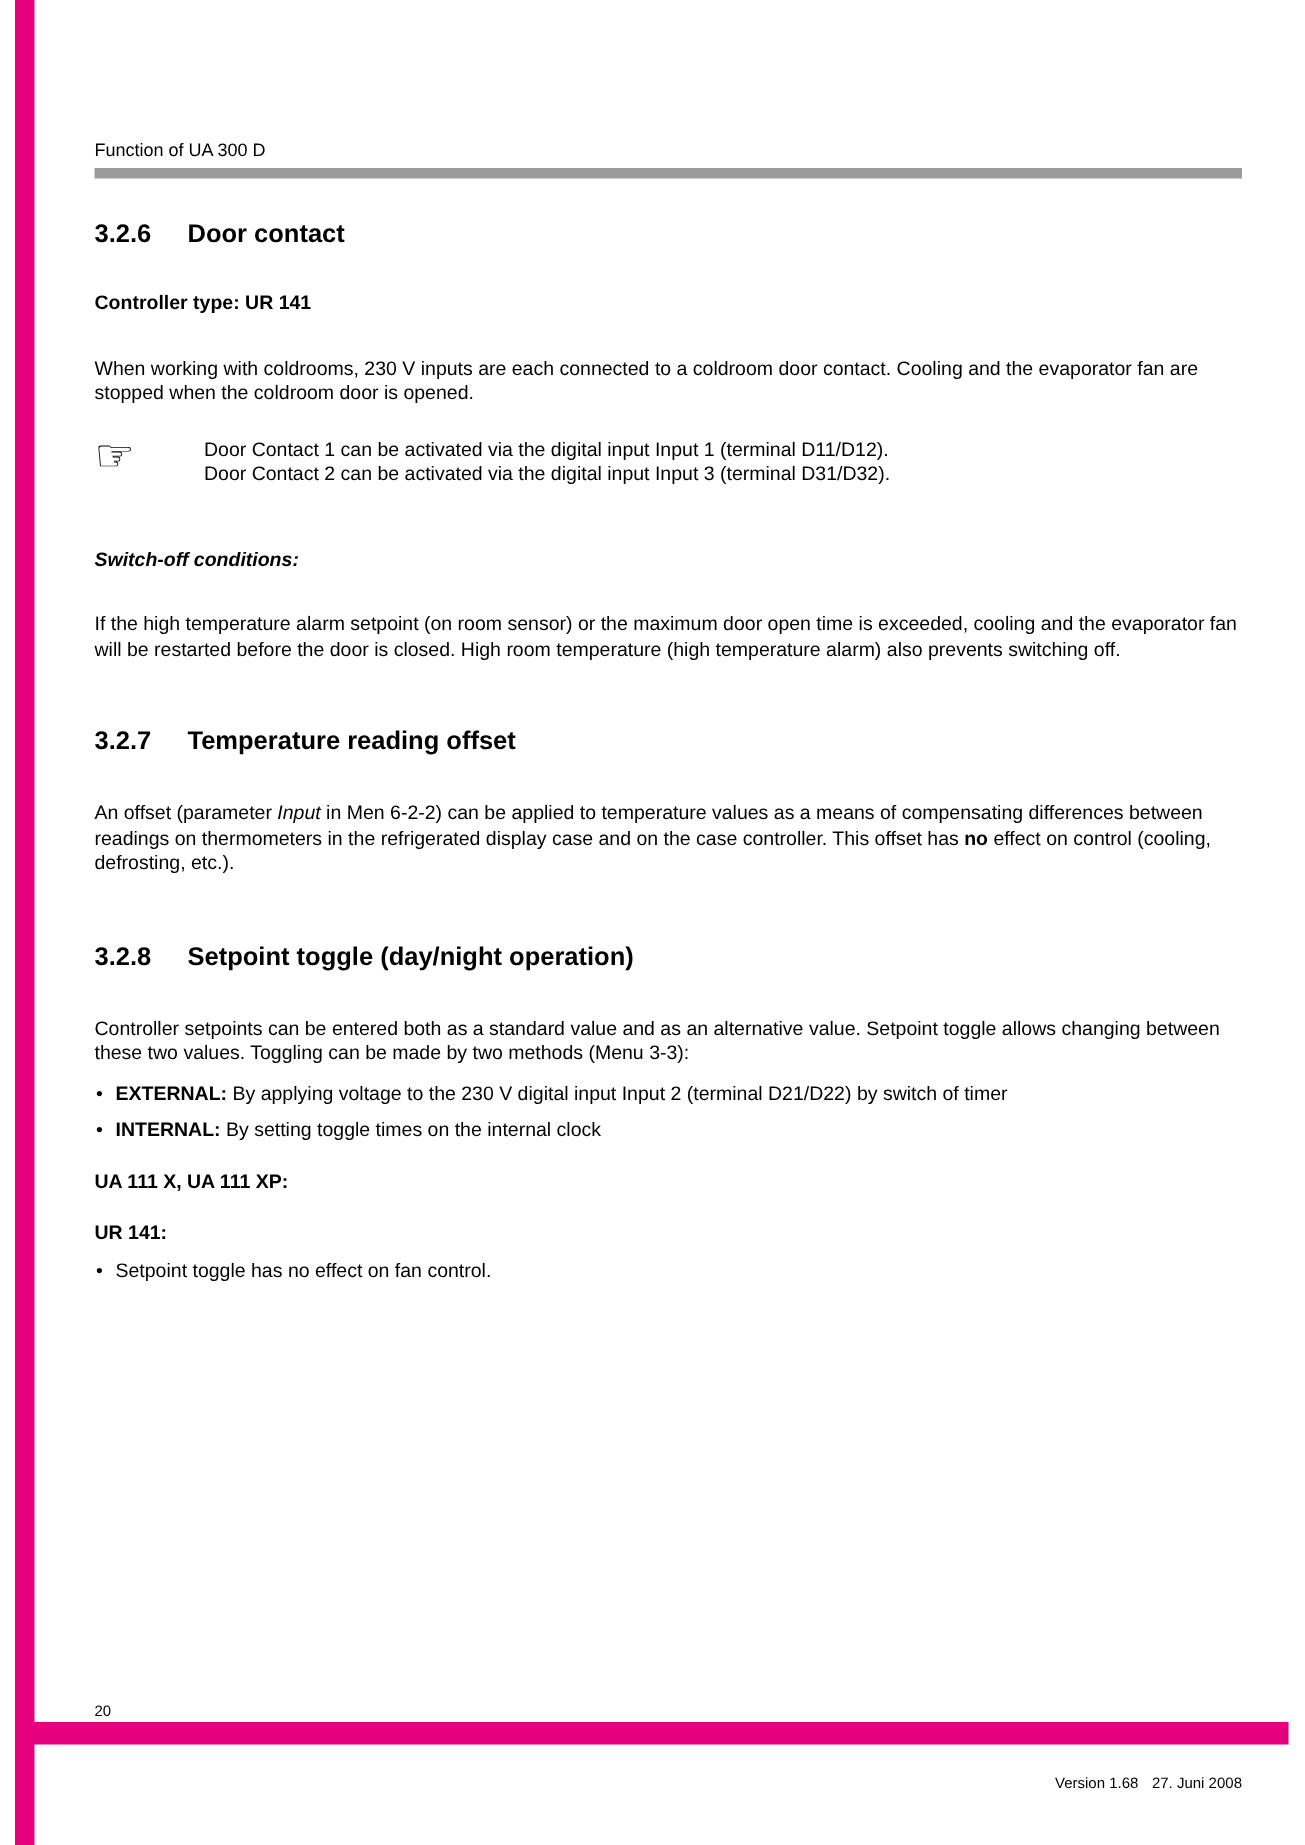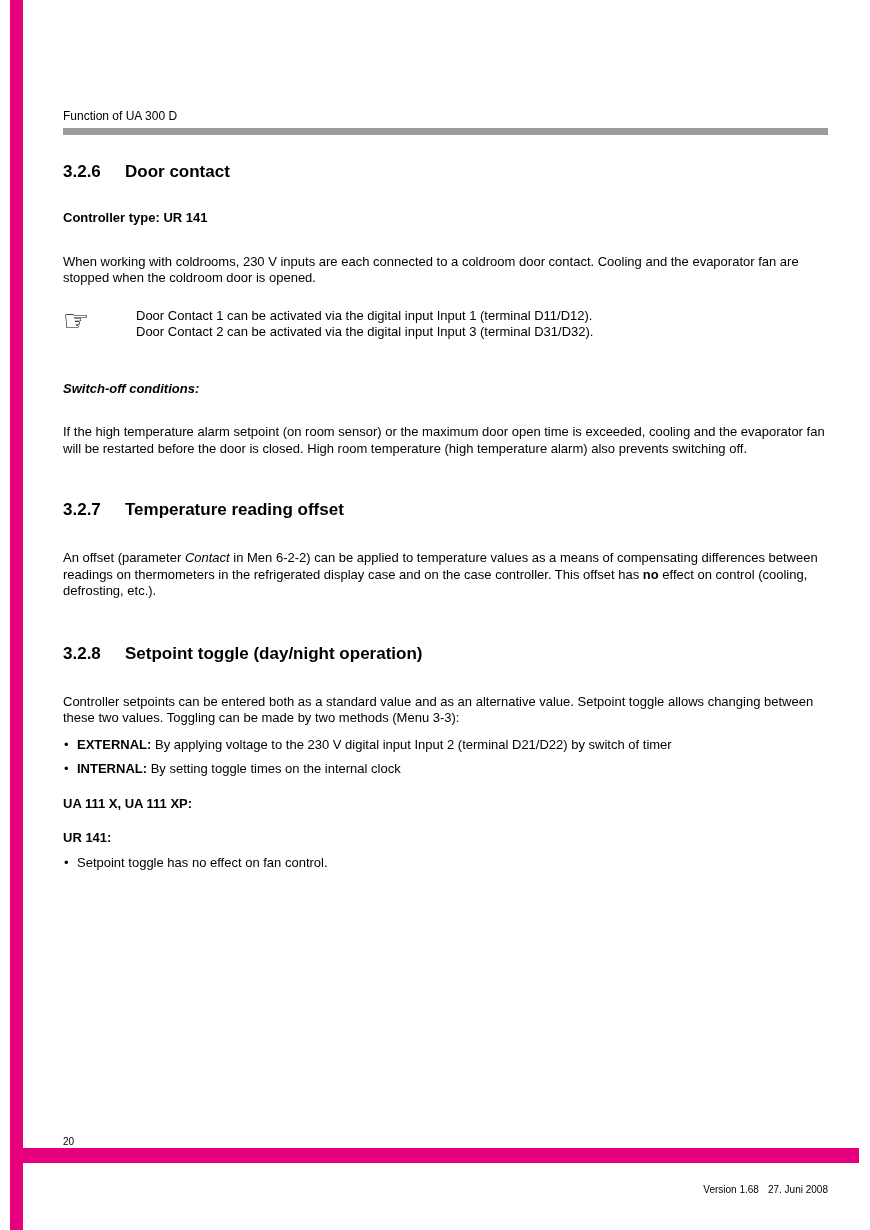--- a/index.html
+++ b/index.html
@@ -19,21 +19,21 @@
     background: #e6007e;
   }
   .accent-bottom-bar {
     position: absolute;
     left: 10px; top: 1148px;
     width: 849px; height: 15px;
     background: #e6007e;
   }
   .content {
     position: absolute;
-    left: 63px; top: 16px;
+    left: 63px; top: 0;
     width: 765px;
   }
   .running-title {
     padding-top: 93px;
     font-size: 12px;
     line-height: 14px;
   }
   .header-rule {
     margin-top: 5px;
     height: 7px;
@@ -131,21 +131,21 @@
 
     <div class="sub-heading mt-switchoff">Switch-off conditions:</div>
 
     <div class="body-text mt-para">If the high temperature alarm setpoint (on room sensor) or the maximum door open time is exceeded, cooling and the evaporator fan will be restarted before the door is closed. High room temperature (high temperature alarm) also prevents switching off.</div>
 
     <div class="section-heading h327">
       <span class="sec-num">3.2.7</span><span>Temperature reading offset</span>
     </div>
 
     <div class="body-text mt-sec-para">
-      <span>An offset (parameter </span><span class="italic">Contact</span><span> in Men 6-2-2) can be applied to temperature values as a means of compensating differences between readings on thermometers in the refrigerated display case and on the case controller. This offset has </span><span class="bold">no</span><span> effect on control (cooling, defrosting, etc.).</span>
+      <span>An offset (parameter </span><span class="italic">Input</span><span> in Men 6-2-2) can be applied to temperature values as a means of compensating differences between readings on thermometers in the refrigerated display case and on the case controller. This offset has </span><span class="bold">no</span><span> effect on control (cooling, defrosting, etc.).</span>
     </div>
 
     <div class="section-heading h328">
       <span class="sec-num">3.2.8</span><span>Setpoint toggle (day/night operation)</span>
     </div>
 
     <div class="body-text mt-sec-para">Controller setpoints can be entered both as a standard value and as an alternative value. Setpoint toggle allows changing between these two values. Toggling can be made by two methods (Menu 3-3):</div>
 
     <div class="body-text bullet-item mt-bullet-first">
       <span class="bold">EXTERNAL:</span><span> By applying voltage to the 230 V digital input Input 2 (terminal D21/D22) by switch of timer</span>

